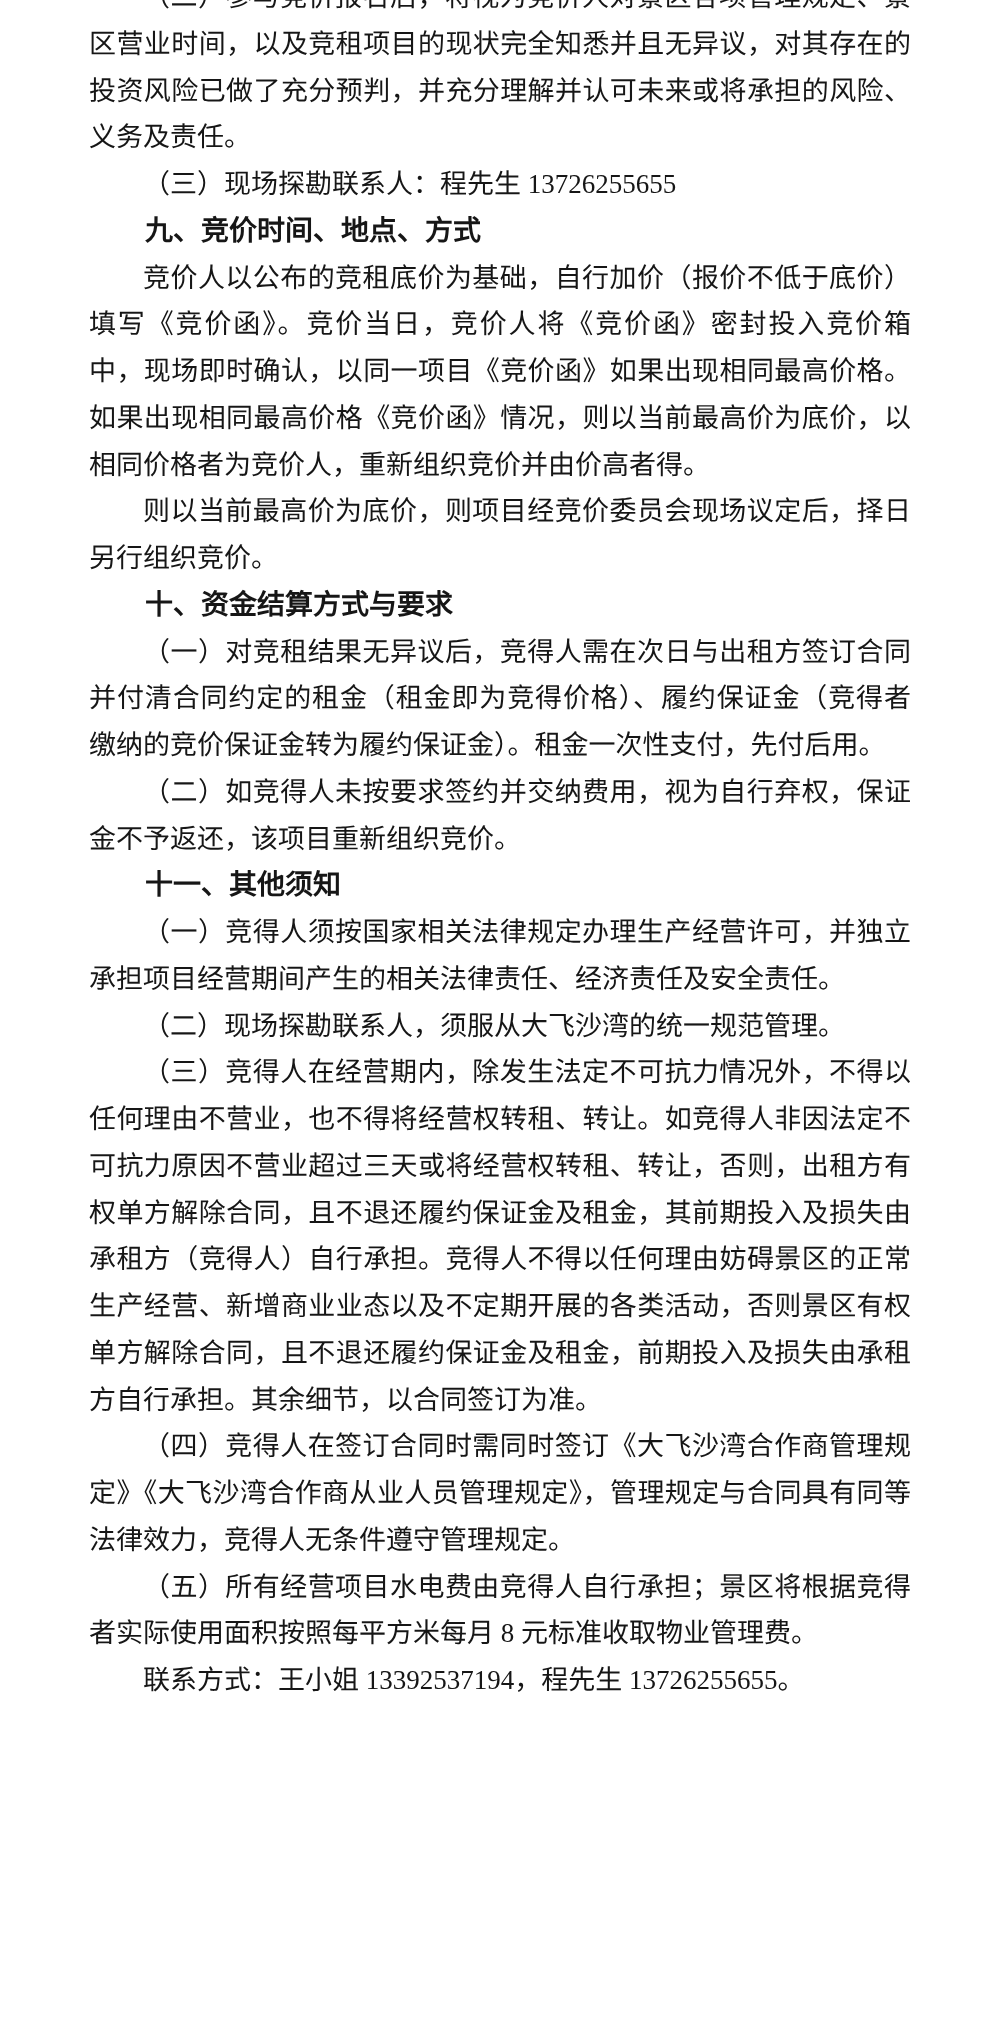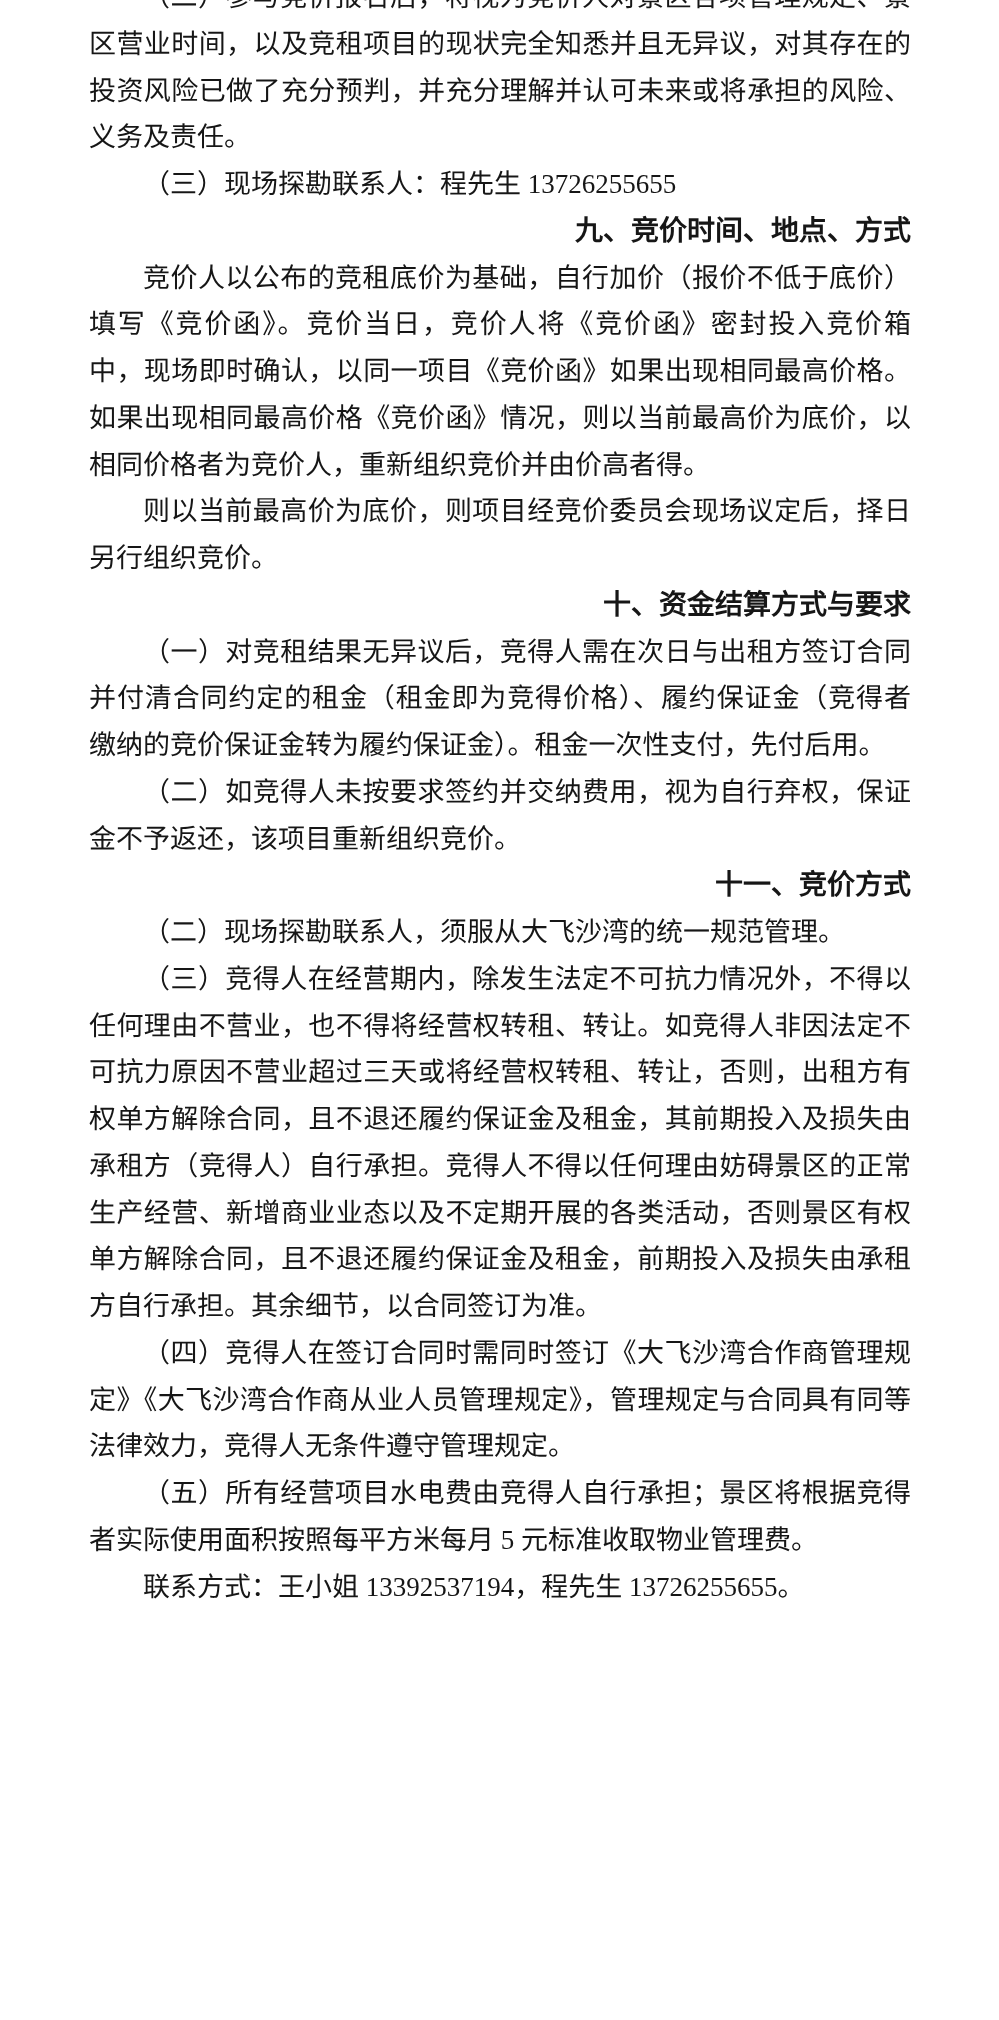--- a/index.html
+++ b/index.html
@@ -29,36 +29,37 @@
   .para {
     margin: 0;
     padding: 0;
     text-indent: 2em;
     word-break: break-all;
   }
   .para.heading {
     font-family: "Liberation Sans", "DejaVu Sans", sans-serif;
     font-weight: 700;
     font-size: 28px;
-    text-align: right;
+    text-align: left;
   }
 </style>
 </head>
 <body>
 
 <div class="page" style="background: rgb(255, 255, 255);">
   <div class="doc" id="doc-root" style="color: rgb(22, 22, 22);">
       <p class="para">（二）参与竞价报名后，将视为竞价人对景区各项管理规定、景区营业时间，以及竞租项目的现状完全知悉并且无异议，对其存在的投资风险已做了充分预判，并充分理解并认可未来或将承担的风险、义务及责任。</p>
       <p class="para">（三）现场探勘联系人：程先生 13726255655</p>
       <p class="para heading">九、竞价时间、地点、方式</p>
       <p class="para">竞价人以公布的竞租底价为基础，自行加价（报价不低于底价）填写《竞价函》。竞价当日，竞价人将《竞价函》密封投入竞价箱中，现场即时确认，以同一项目《竞价函》如果出现相同最高价格。如果出现相同最高价格《竞价函》情况，则以当前最高价为底价，以相同价格者为竞价人，重新组织竞价并由价高者得。</p>
       <p class="para">则以当前最高价为底价，则项目经竞价委员会现场议定后，择日另行组织竞价。</p>
       <p class="para heading">十、资金结算方式与要求</p>
       <p class="para">（一）对竞租结果无异议后，竞得人需在次日与出租方签订合同并付清合同约定的租金（租金即为竞得价格）、履约保证金（竞得者缴纳的竞价保证金转为履约保证金）。租金一次性支付，先付后用。</p>
       <p class="para">（二）如竞得人未按要求签约并交纳费用，视为自行弃权，保证金不予返还，该项目重新组织竞价。</p>
-      <p class="para heading">十一、竞价方式</p>
+      <p class="para heading">十一、其他须知</p>
+      <p class="para">（一）竞得人须按国家相关法律规定办理生产经营许可，并独立承担项目经营期间产生的相关法律责任、经济责任及安全责任。</p>
       <p class="para">（二）现场探勘联系人，须服从大飞沙湾的统一规范管理。</p>
       <p class="para">（三）竞得人在经营期内，除发生法定不可抗力情况外，不得以任何理由不营业，也不得将经营权转租、转让。如竞得人非因法定不可抗力原因不营业超过三天或将经营权转租、转让，否则，出租方有权单方解除合同，且不退还履约保证金及租金，其前期投入及损失由承租方（竞得人）自行承担。竞得人不得以任何理由妨碍景区的正常生产经营、新增商业业态以及不定期开展的各类活动，否则景区有权单方解除合同，且不退还履约保证金及租金，前期投入及损失由承租方自行承担。其余细节，以合同签订为准。</p>
       <p class="para">（四）竞得人在签订合同时需同时签订《大飞沙湾合作商管理规定》《大飞沙湾合作商从业人员管理规定》，管理规定与合同具有同等法律效力，竞得人无条件遵守管理规定。</p>
-      <p class="para">（五）所有经营项目水电费由竞得人自行承担；景区将根据竞得者实际使用面积按照每平方米每月 5 元标准收取物业管理费。</p>
+      <p class="para">（五）所有经营项目水电费由竞得人自行承担；景区将根据竞得者实际使用面积按照每平方米每月 8 元标准收取物业管理费。</p>
       <p class="para">联系方式：王小姐 13392537194，程先生 13726255655。</p>
     </div>
 </div>
 
 </body></html>

